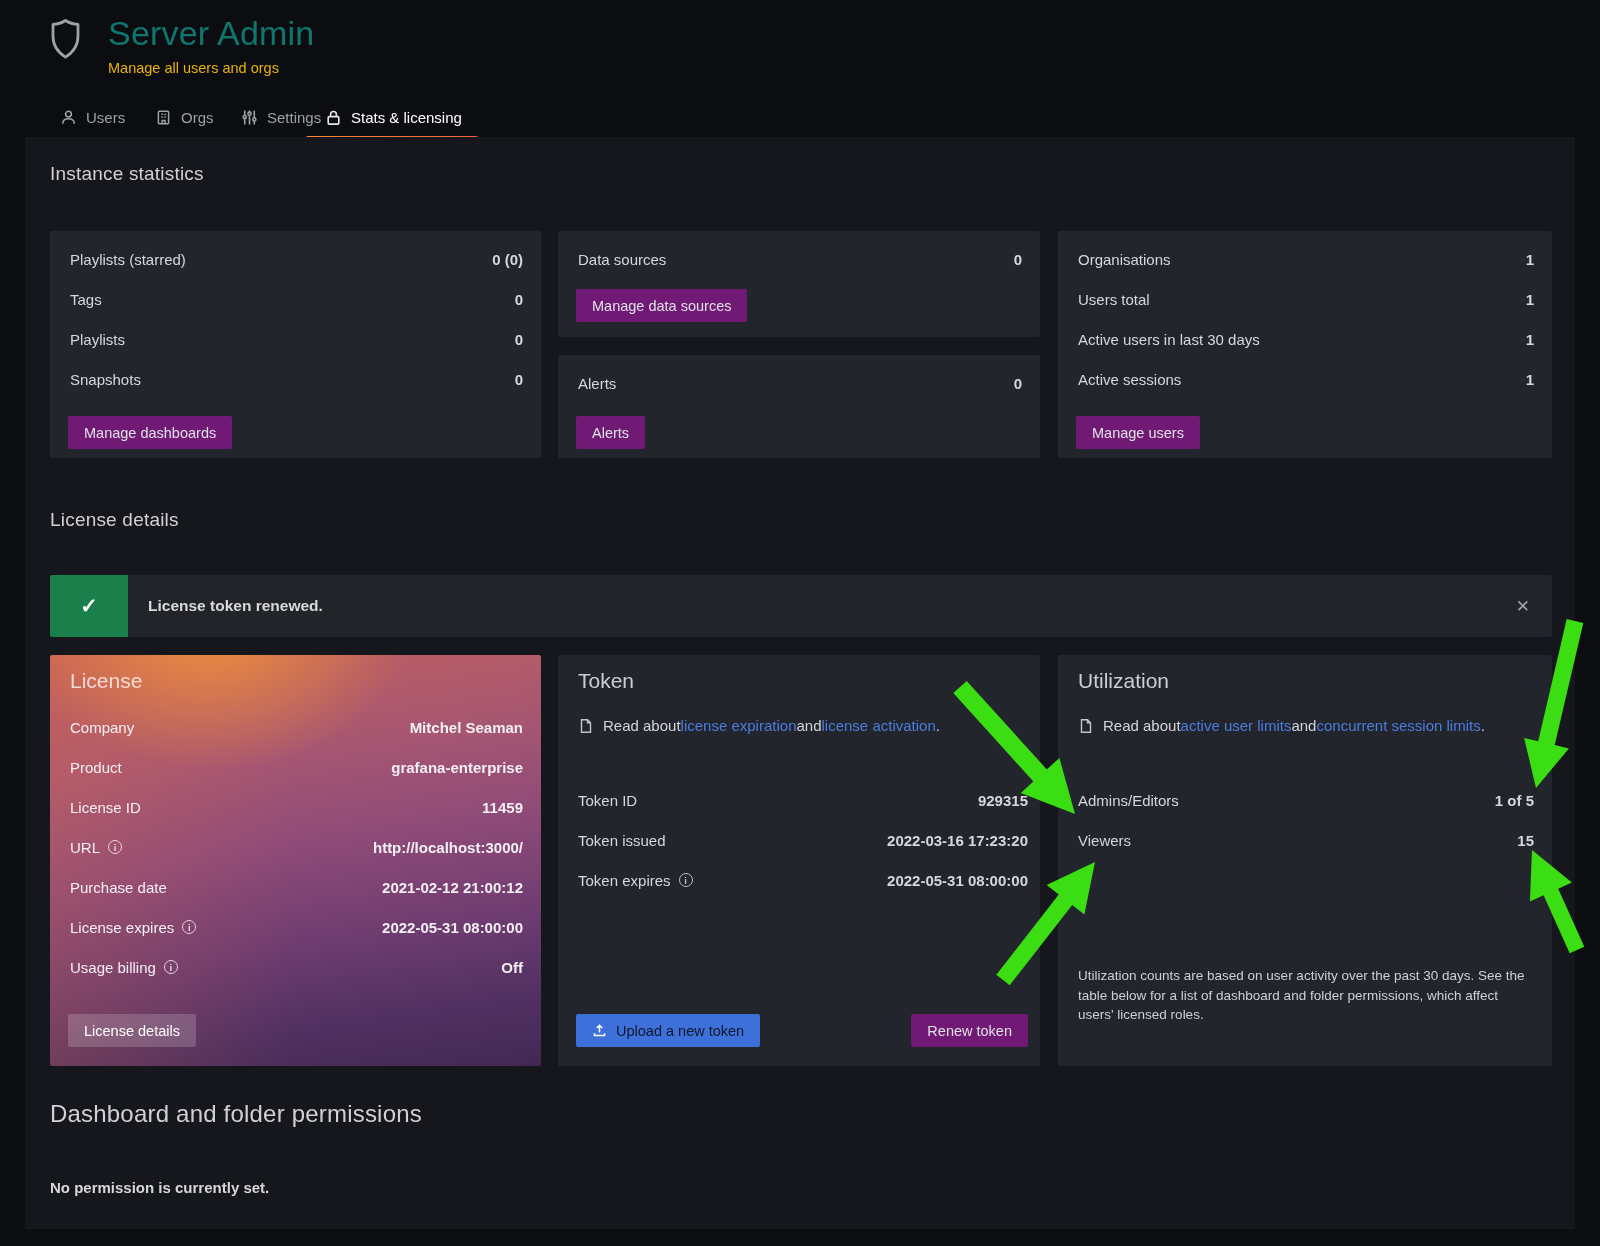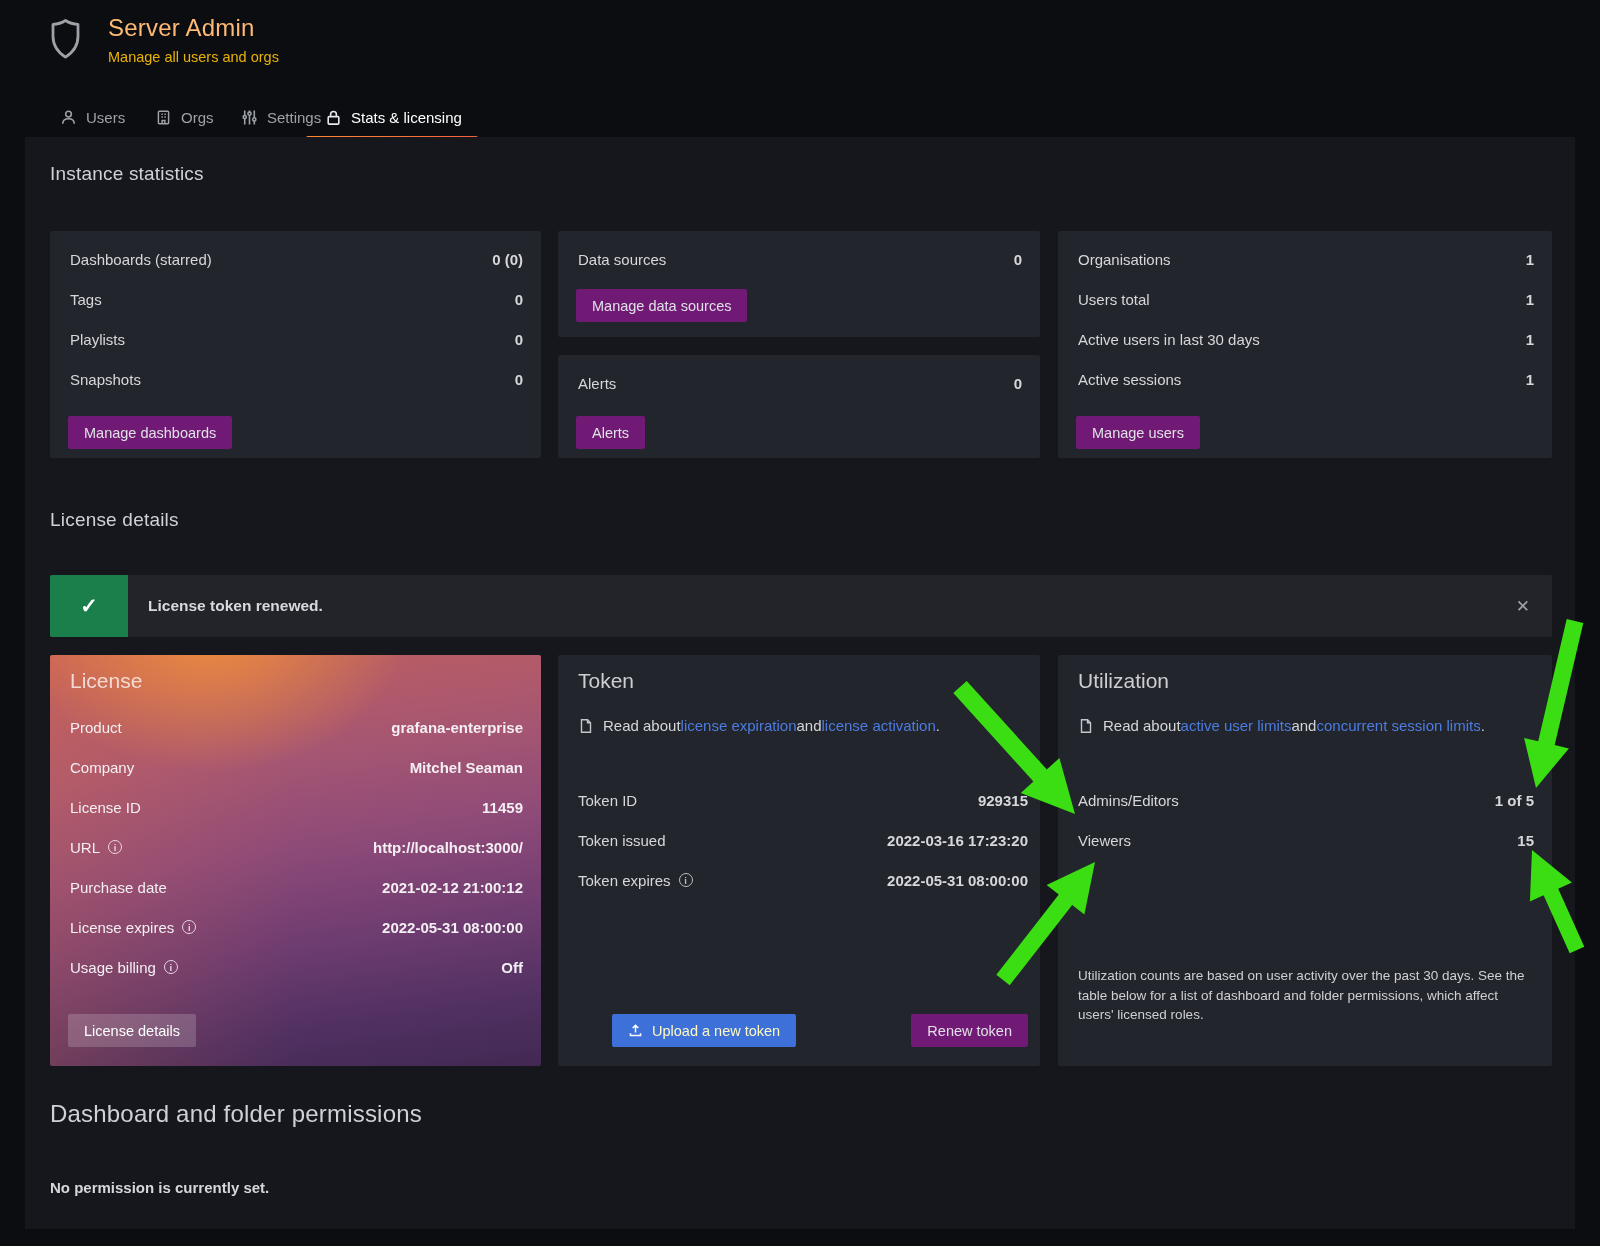--- a/index.html
+++ b/index.html
@@ -4,42 +4,42 @@
 <style>
   * { margin:0; padding:0; box-sizing:border-box; }
   html,body { background:#0c0d10; }
   .page {
     position:relative; width:1600px; height:1246px; overflow:hidden;
     background:#0c0d10; font-family:"Liberation Sans", sans-serif; color:#d5d6da;
   }
   
   .app-header { position:absolute; left:47px; top:14px; display:flex; gap:24px; }
   .shield { width:37px; height:46px; margin-top:2px; }
-  .app-title { font-size:24px; font-weight:500; color:#fdba74; letter-spacing:.2px; }
+  .app-title { font-size:34px; font-weight:500; color:#0f766e; letter-spacing:.2px;text-align:center; }
   .app-sub { margin-top:7px; font-size:14.5px; color:#eab308; }
   
   .tabs { position:absolute; left:0; top:101px; width:1600px; height:34px; }
   .tab { position:absolute; top:0; height:32px; display:flex; align-items:center; gap:9px;
          font-size:15px; color:#9da1a8; font-weight:500; cursor:pointer; }
   .tab svg { width:17px; height:17px; }
   .tab.active { color:#ffffff; font-weight:400; }
   .tab.active::after { content:""; position:absolute; left:-19px; right:-16px; bottom:-7px; height:4px;
          border-radius:2px; background:linear-gradient(90deg,#ff8833 0%,#f55f3e 100%); }
   
   .panel { position:absolute; left:25px; top:137px; width:1550px; height:1092px; background:#16171c; }
   .section-heading { position:absolute; font-size:19px; font-weight:500; color:#d0d1d6; letter-spacing:.2px; }
   .card { position:absolute; background:#22252b; border-radius:2px; padding:8px 18px 0 20px; }
   .row { height:40px; display:flex; justify-content:space-between; align-items:center; }
   .row .lbl { font-size:15px; font-weight:500; color:#d6d7db; display:flex; align-items:center; gap:8px; }
   .row .val { font-size:15px; font-weight:700; color:#d6d7db; }
   .btn { display:inline-flex; align-items:center; gap:9px; height:33px; padding:0 16px;
          background:#701a75; border:none; border-radius:2px; color:#e0e1e6;
          font-family:inherit; font-size:14.5px; font-weight:500; cursor:pointer; white-space:nowrap; }
   .btn.bottom { position:absolute; left:18px; bottom:9px;text-align:center; }
-  .btn.primary { background:#3d71d9; color:#fef9c3; font-weight:500;margin-left:36px; }
+  .btn.primary { background:#3d71d9; color:#0f172a; font-weight:500; }
   
   .alert { position:absolute; left:25px; top:438px; width:1502px; height:62px;
            display:flex; align-items:center; background:#22242a; border-radius:2px; overflow:hidden; }
   .alert-badge { width:78px; height:62px; flex:none; background:#1a7f4b; color:#fff;
            display:flex; align-items:center; justify-content:center; font-size:21px; font-weight:700; }
   .alert-msg { margin-left:20px; font-size:15.5px; font-weight:700; color:#d8d9dd; }
   .alert-close { margin-left:auto; margin-right:22px; background:none; border:none; color:#9da1a8;
            font-size:17px; cursor:pointer; font-family:inherit; line-height:1; }
   
   .big-card { position:absolute; top:518px; height:411px; background:#22252b; border-radius:2px; }
@@ -117,21 +117,21 @@
       <span>Stats &amp; licensing</span>
     </div>
   </div>
 
   <div class="panel">
 
     <div class="section-heading" style="left:25px; top:26px">Instance statistics</div>
 
     <div class="card" style="left:25px; top:94px; width:491px; height:227px">
       <div class="row">
-        <span class="lbl">Dashboards (starred)</span>
+        <span class="lbl">Playlists (starred)</span>
         <span class="val">0 (0)</span>
       </div>
       <div class="row">
         <span class="lbl">Tags</span>
         <span class="val">0</span>
       </div>
       <div class="row">
         <span class="lbl">Playlists</span>
         <span class="val">0</span>
       </div>
@@ -183,26 +183,26 @@
     <div class="alert">
       <div class="alert-badge">✓</div>
       <div class="alert-msg">License token renewed.</div>
       <button class="alert-close">✕</button>
     </div>
 
     <div class="big-card lic-card" style="left:25px; width:491px">
       <div class="big-title">License</div>
       <div class="rows-block" style="top:52px">
         <div class="row">
+          <span class="lbl">Company</span>
+          <span class="val">Mitchel Seaman</span>
+        </div>
+        <div class="row">
           <span class="lbl">Product</span>
           <span class="val">grafana-enterprise</span>
-        </div>
-        <div class="row">
-          <span class="lbl">Company</span>
-          <span class="val">Mitchel Seaman</span>
         </div>
         <div class="row">
           <span class="lbl">License ID</span>
           <span class="val">11459</span>
         </div>
         <div class="row">
           <span class="lbl">
               <span>URL</span>
               <i class="info-ic"></i>
             </span>

